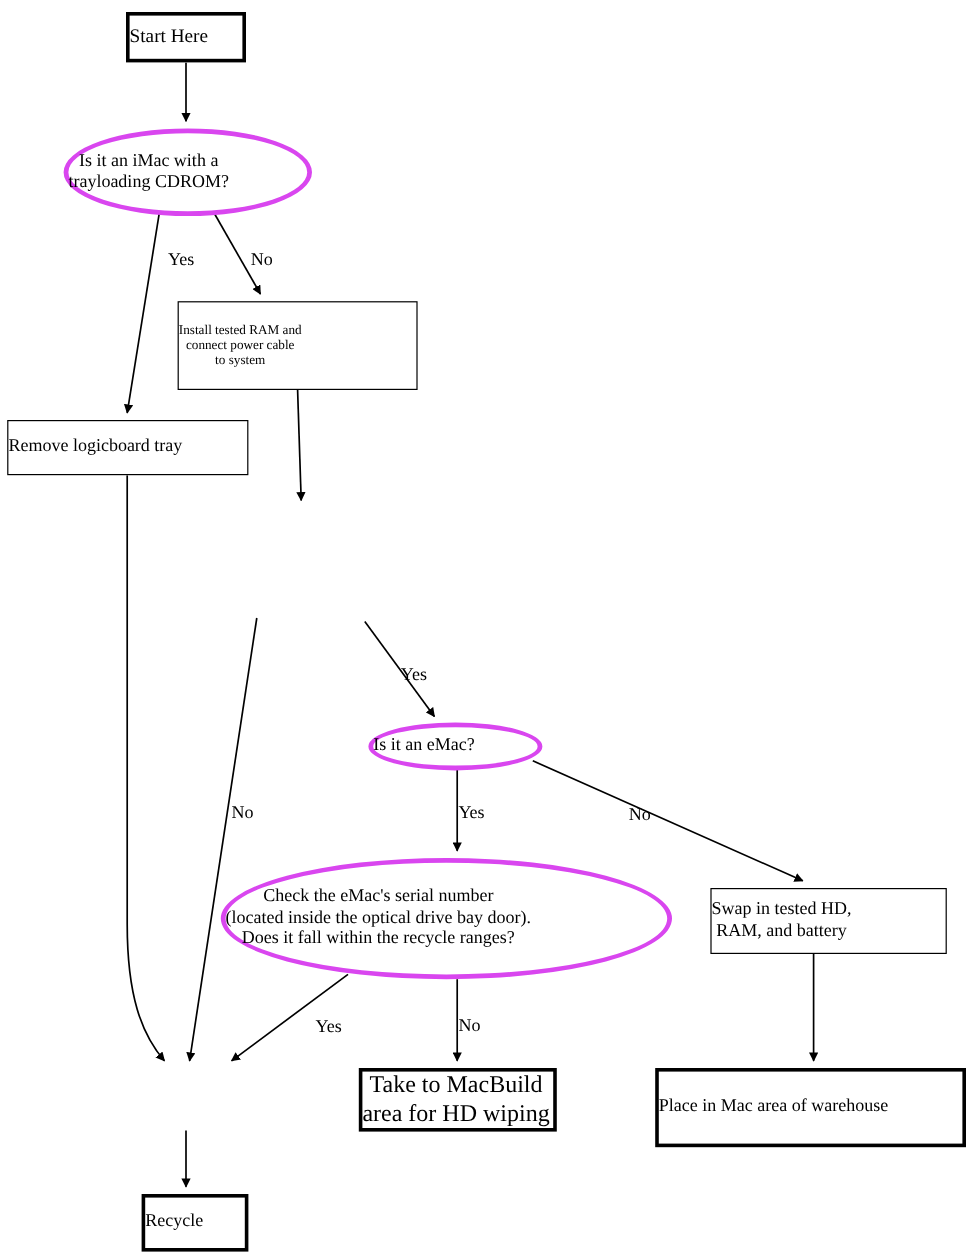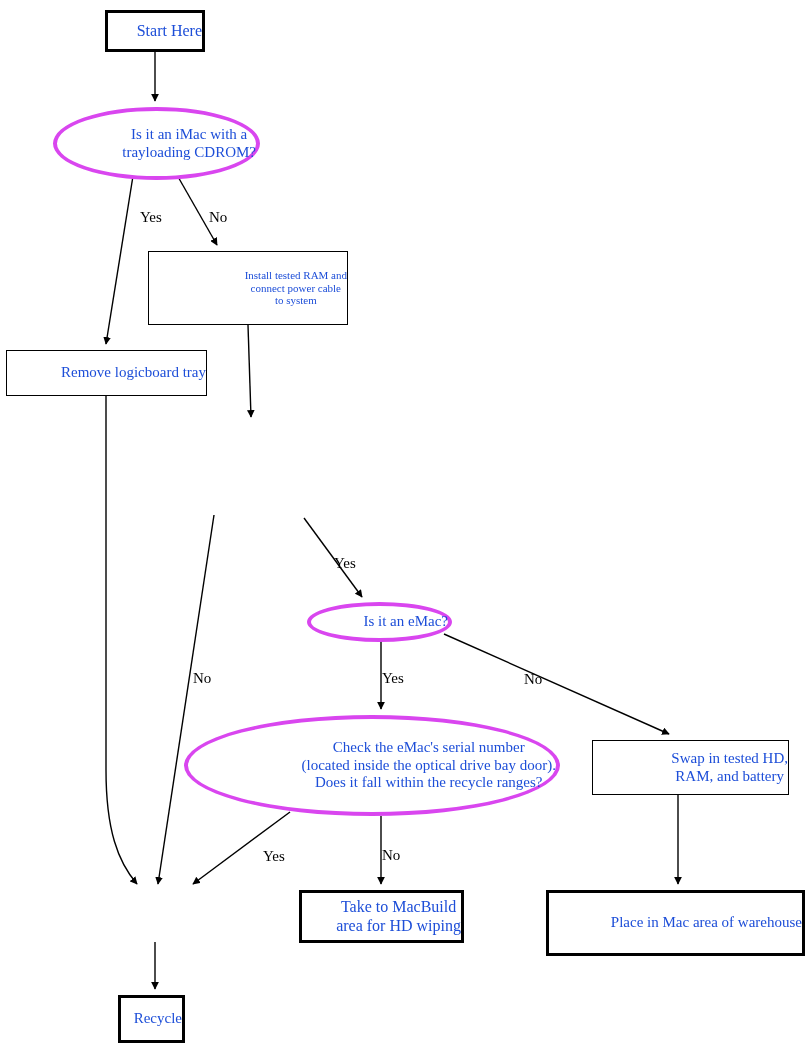--- a/index.html
+++ b/index.html
@@ -19,23 +19,23 @@
     position: absolute;
     left: 0;
     top: 0;
     width: 811px;
     height: 1048px;
   }
   .node {
     position: absolute;
     display: flex;
     align-items: center;
-    justify-content: flex-end;
+    justify-content: flex-start;
     text-align: center;
-    color: #1d4ed8;
+    color: #000000;
     box-sizing: border-box;
     line-height: 1.16;
     white-space: pre-line;
     z-index: 2;
     font-family: Liberation Serif, serif;
   }
   .box {
     border: 1px solid #000000;
     background: #ffffff;
   }
@@ -128,30 +128,30 @@
 (located inside the optical drive bay door).
 Does it fall within the recycle ranges?</span>
   </div>
 
   <div class="node box" style="left:592px; top:740px; width:197px; height:55px; font-size:15px;">
     <span>Swap in tested HD,
 RAM, and battery</span>
   </div>
 
 
-  <div class="node box-thick" style="left:299px; top:890px; width:165px; height:53px; font-size:16px;">
+  <div class="node box-thick" style="left:299px; top:890px; width:165px; height:53px; font-size:20px;">
     <span>Take to MacBuild
 area for HD wiping</span>
   </div>
 
   <div class="node box-thick" style="left:546px; top:890px; width:259px; height:66px; font-size:15px;">
     <span>Place in Mac area of warehouse</span>
   </div>
 
-  <div class="node box-thick" style="left:118px; top:995px; width:67px; height:48px; font-size:15px;">
+  <div class="node box-thick" style="left:118px; top:995px; width:89px; height:48px; font-size:15px;">
     <span>Recycle</span>
   </div>
 
   <div class="edge-label" style="left:140px; top:209px;">Yes</div>
 
   <div class="edge-label" style="left:209px; top:209px;">No</div>
 
   <div class="edge-label" style="left:193px; top:670px;">No</div>
 
   <div class="edge-label" style="left:334px; top:555px;">Yes</div>

